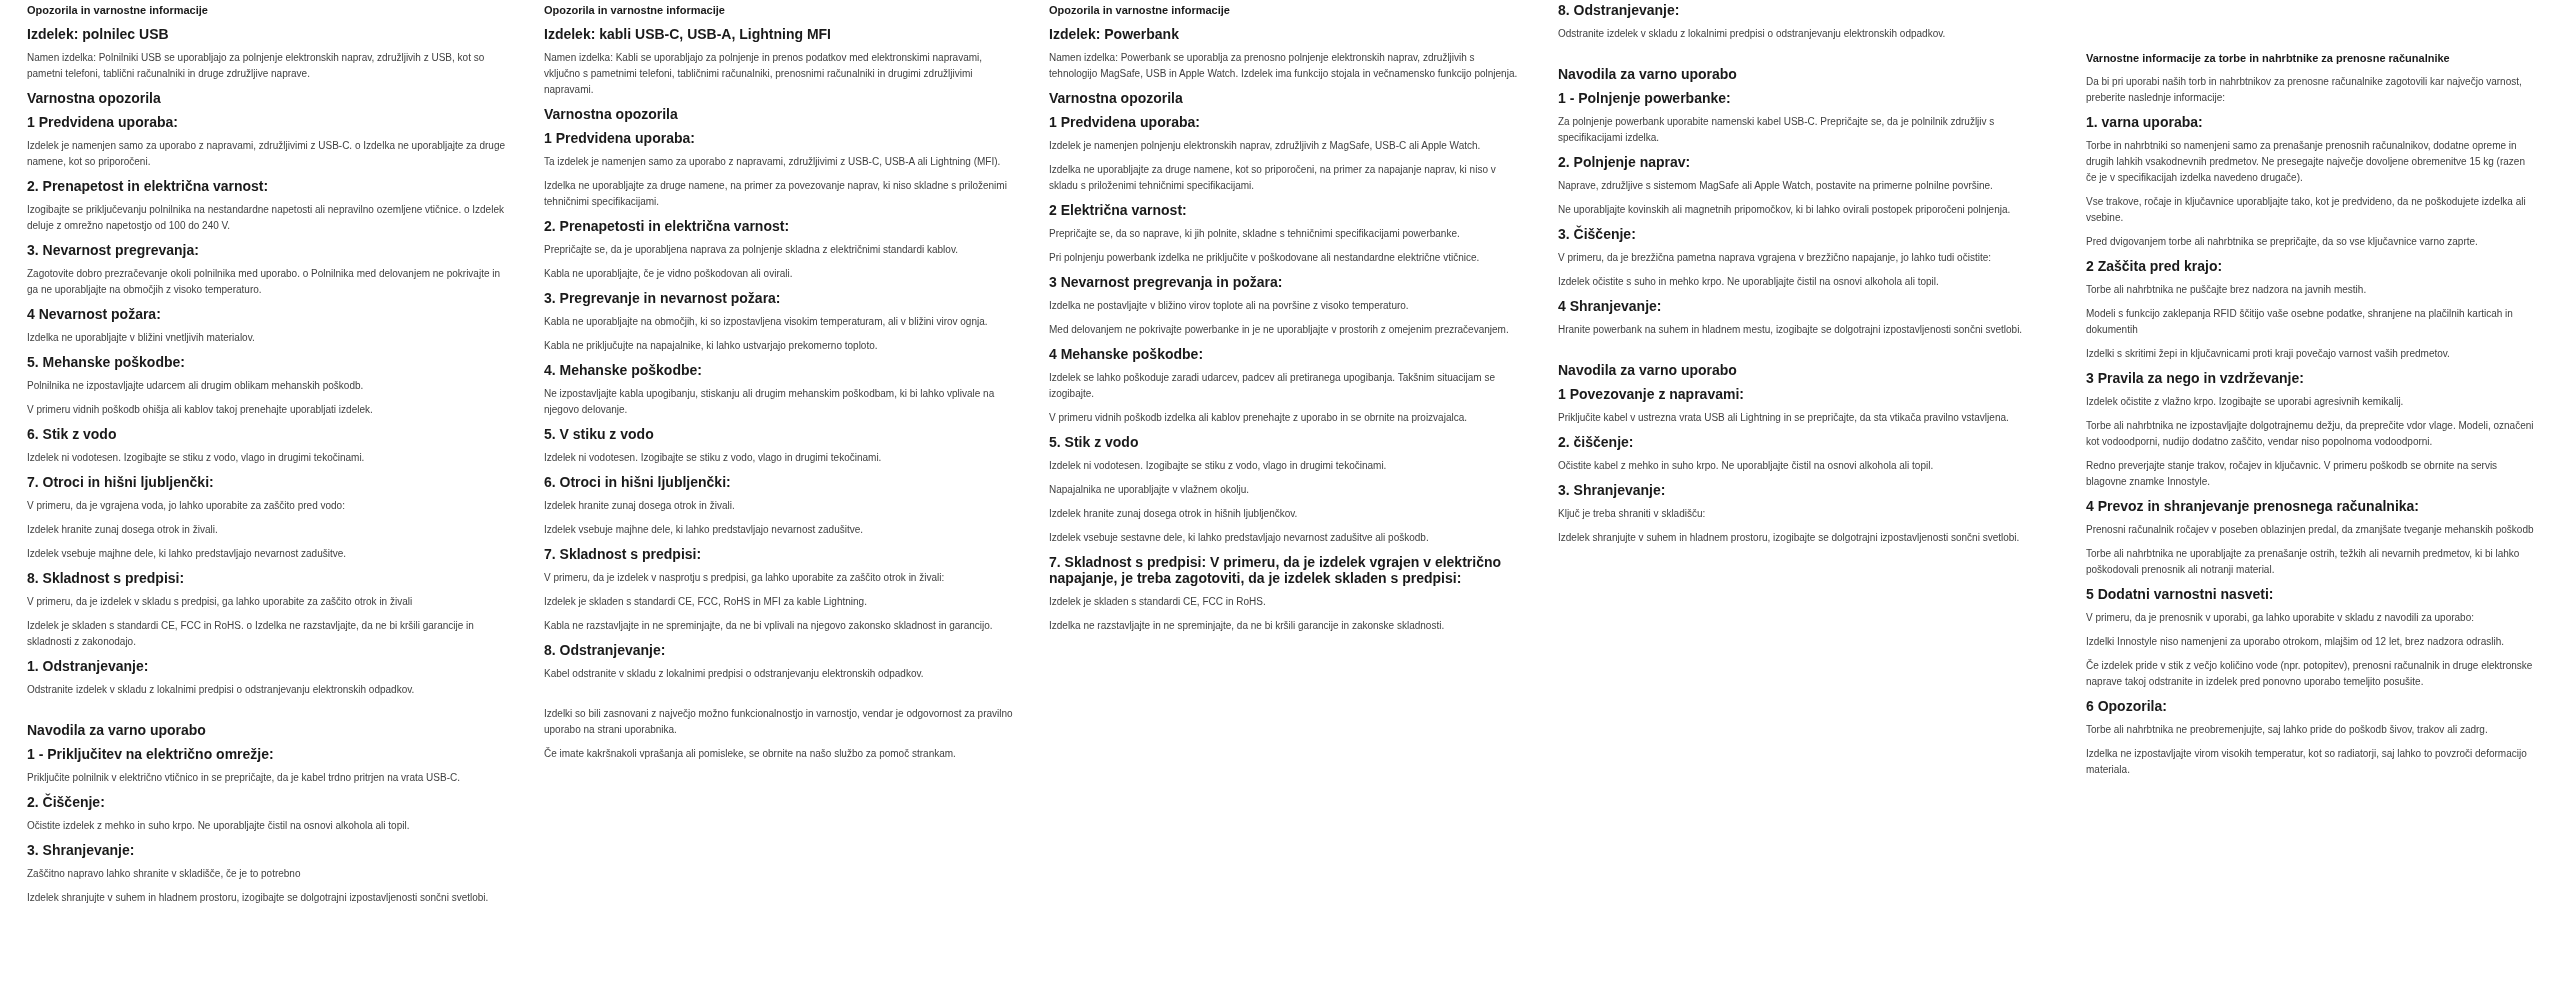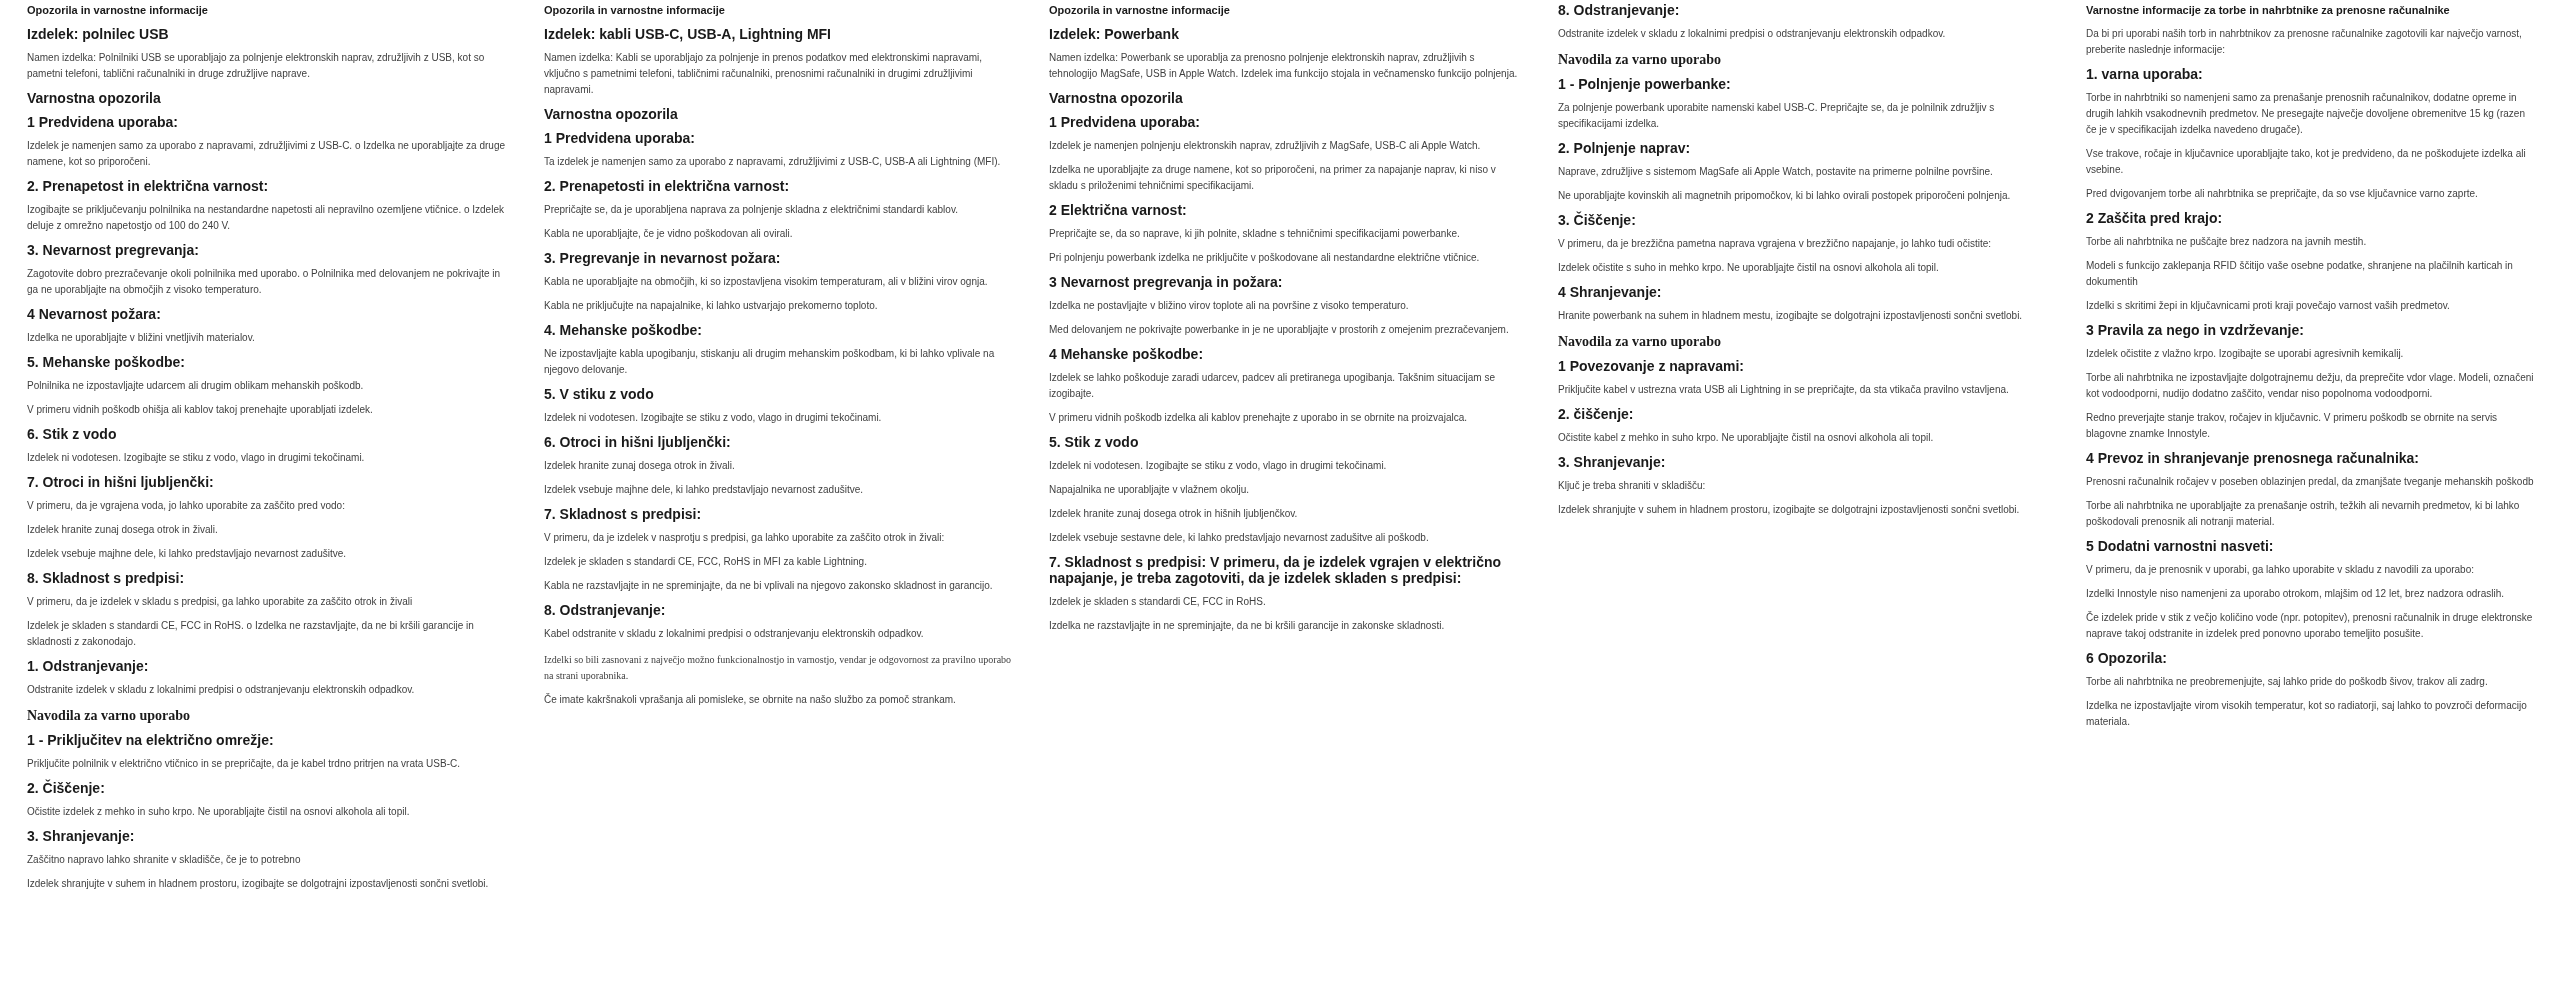--- a/index.html
+++ b/index.html
@@ -29,22 +29,21 @@
     font-size: 11px;
     font-weight: bold;
     color: #1a1a1a;
   }
   .h2 {
     font-size: 14px;
     font-weight: bold;
     color: #1a1a1a;
   }
   .gap {
-    margin-top: 10px;
-    font-family: Liberation Serif, serif;
+    margin-top: 24px;
   }
 </style>
 </head>
 <body>
 
 <div id="page">
     <div class="column" style="left: 27px; width: 483px;">
       <div class="blk h1">Opozorila in varnostne informacije</div>
       <div class="blk h2">Izdelek: polnilec USB</div>
       <div class="blk p">Namen izdelka: Polnilniki USB se uporabljajo za polnjenje elektronskih naprav, združljivih z USB, kot so pametni telefoni, tablični računalniki in druge združljive naprave.</div>
@@ -80,20 +79,21 @@
       <div class="blk p">Zaščitno napravo lahko shranite v skladišče, če je to potrebno</div>
       <div class="blk p">Izdelek shranjujte v suhem in hladnem prostoru, izogibajte se dolgotrajni izpostavljenosti sončni svetlobi.</div>
     </div>
     <div class="column" style="left: 544px; width: 475px;">
       <div class="blk h1">Opozorila in varnostne informacije</div>
       <div class="blk h2">Izdelek: kabli USB-C, USB-A, Lightning MFI</div>
       <div class="blk p">Namen izdelka: Kabli se uporabljajo za polnjenje in prenos podatkov med elektronskimi napravami, vključno s pametnimi telefoni, tabličnimi računalniki, prenosnimi računalniki in drugimi združljivimi napravami.</div>
       <div class="blk h2">Varnostna opozorila</div>
       <div class="blk h2">1 Predvidena uporaba:</div>
       <div class="blk p">Ta izdelek je namenjen samo za uporabo z napravami, združljivimi z USB-C, USB-A ali Lightning (MFI).</div>
+      <div class="blk p">Izdelka ne uporabljajte za druge namene, na primer za povezovanje naprav, ki niso skladne s priloženimi tehničnimi specifikacijami.</div>
       <div class="blk h2">2. Prenapetosti in električna varnost:</div>
       <div class="blk p">Prepričajte se, da je uporabljena naprava za polnjenje skladna z električnimi standardi kablov.</div>
       <div class="blk p">Kabla ne uporabljajte, če je vidno poškodovan ali ovirali.</div>
       <div class="blk h2">3. Pregrevanje in nevarnost požara:</div>
       <div class="blk p">Kabla ne uporabljajte na območjih, ki so izpostavljena visokim temperaturam, ali v bližini virov ognja.</div>
       <div class="blk p">Kabla ne priključujte na napajalnike, ki lahko ustvarjajo prekomerno toploto.</div>
       <div class="blk h2">4. Mehanske poškodbe:</div>
       <div class="blk p">Ne izpostavljajte kabla upogibanju, stiskanju ali drugim mehanskim poškodbam, ki bi lahko vplivale na njegovo delovanje.</div>
       <div class="blk h2">5. V stiku z vodo</div>
       <div class="blk p">Izdelek ni vodotesen. Izogibajte se stiku z vodo, vlago in drugimi tekočinami.</div>
@@ -151,21 +151,21 @@
       <div class="blk p">Hranite powerbank na suhem in hladnem mestu, izogibajte se dolgotrajni izpostavljenosti sončni svetlobi.</div>
       <div class="blk h2 gap">Navodila za varno uporabo</div>
       <div class="blk h2">1 Povezovanje z napravami:</div>
       <div class="blk p">Priključite kabel v ustrezna vrata USB ali Lightning in se prepričajte, da sta vtikača pravilno vstavljena.</div>
       <div class="blk h2">2. čiščenje:</div>
       <div class="blk p">Očistite kabel z mehko in suho krpo. Ne uporabljajte čistil na osnovi alkohola ali topil.</div>
       <div class="blk h2">3. Shranjevanje:</div>
       <div class="blk p">Ključ je treba shraniti v skladišču:</div>
       <div class="blk p">Izdelek shranjujte v suhem in hladnem prostoru, izogibajte se dolgotrajni izpostavljenosti sončni svetlobi.</div>
     </div>
-    <div class="column" style="left: 2086px; width: 451px;">
+    <div class="column" style="left: 2086px; width: 451px; margin-top: 48px;">
       <div class="blk h1">Varnostne informacije za torbe in nahrbtnike za prenosne računalnike</div>
       <div class="blk p">Da bi pri uporabi naših torb in nahrbtnikov za prenosne računalnike zagotovili kar največjo varnost, preberite naslednje informacije:</div>
       <div class="blk h2">1. varna uporaba:</div>
       <div class="blk p">Torbe in nahrbtniki so namenjeni samo za prenašanje prenosnih računalnikov, dodatne opreme in drugih lahkih vsakodnevnih predmetov. Ne presegajte največje dovoljene obremenitve 15 kg (razen če je v specifikacijah izdelka navedeno drugače).</div>
       <div class="blk p">Vse trakove, ročaje in ključavnice uporabljajte tako, kot je predvideno, da ne poškodujete izdelka ali vsebine.</div>
       <div class="blk p">Pred dvigovanjem torbe ali nahrbtnika se prepričajte, da so vse ključavnice varno zaprte.</div>
       <div class="blk h2">2 Zaščita pred krajo:</div>
       <div class="blk p">Torbe ali nahrbtnika ne puščajte brez nadzora na javnih mestih.</div>
       <div class="blk p">Modeli s funkcijo zaklepanja RFID ščitijo vaše osebne podatke, shranjene na plačilnih karticah in dokumentih</div>
       <div class="blk p">Izdelki s skritimi žepi in ključavnicami proti kraji povečajo varnost vaših predmetov.</div>

